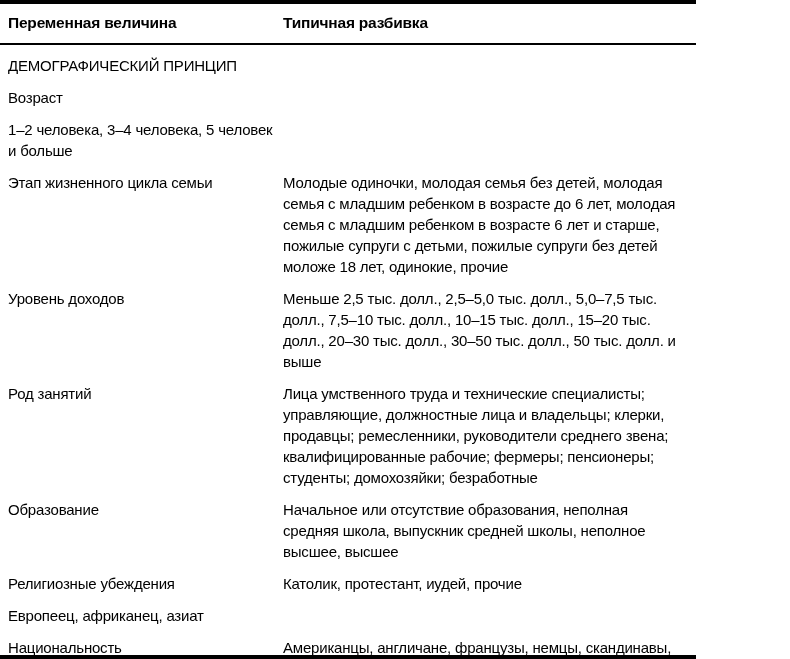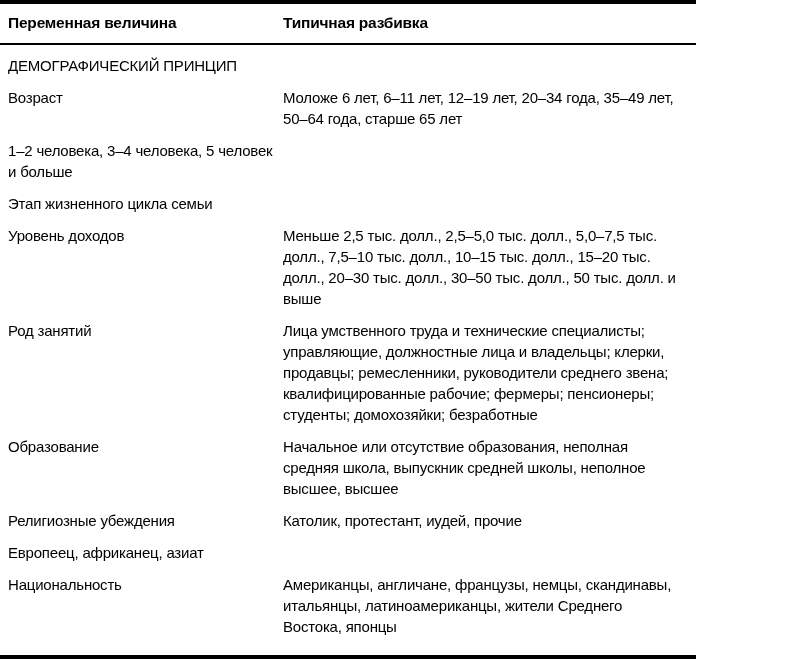--- a/index.html
+++ b/index.html
@@ -62,30 +62,30 @@
       <div class="cell">Переменная величина</div>
       <div class="cell">Типичная разбивка</div>
     </div>
 
     <div class="section-row">
       <div class="section-label">ДЕМОГРАФИЧЕСКИЙ ПРИНЦИП</div>
     </div>
 
     <div class="row">
       <div class="cell">Возраст</div>
-      <div class="cell">Моложе 6 лет, 6–11 лет, 12–19 лет, 20–34 года, 35–49 лет, 50–64 года, старше 65 лет</div>
     </div>
 
 
     <div class="row">
       <div class="cell">1–2 человека, 3–4 человека, 5 человек и больше</div>
     </div>
 
     <div class="row">
       <div class="cell">Этап жизненного цикла семьи</div>
+      <div class="cell">Молодые одиночки, молодая семья без детей, молодая семья с младшим ребенком в возрасте до 6 лет, молодая семья с младшим ребенком в возрасте 6 лет и старше, пожилые супруги с детьми, пожилые супруги без детей моложе 18 лет, одинокие, прочие</div>
     </div>
 
     <div class="row">
       <div class="cell">Уровень доходов</div>
       <div class="cell">Меньше 2,5 тыс. долл., 2,5–5,0 тыс. долл., 5,0–7,5 тыс. долл., 7,5–10 тыс. долл., 10–15 тыс. долл., 15–20 тыс. долл., 20–30 тыс. долл., 30–50 тыс. долл., 50 тыс. долл. и выше</div>
     </div>
 
     <div class="row">
       <div class="cell">Род занятий</div>
       <div class="cell">Лица умственного труда и технические специалисты; управляющие, должностные лица и владельцы; клерки, продавцы; ремесленники, руководители среднего звена; квалифицированные рабочие; фермеры; пенсионеры; студенты; домохозяйки; безработные</div>

